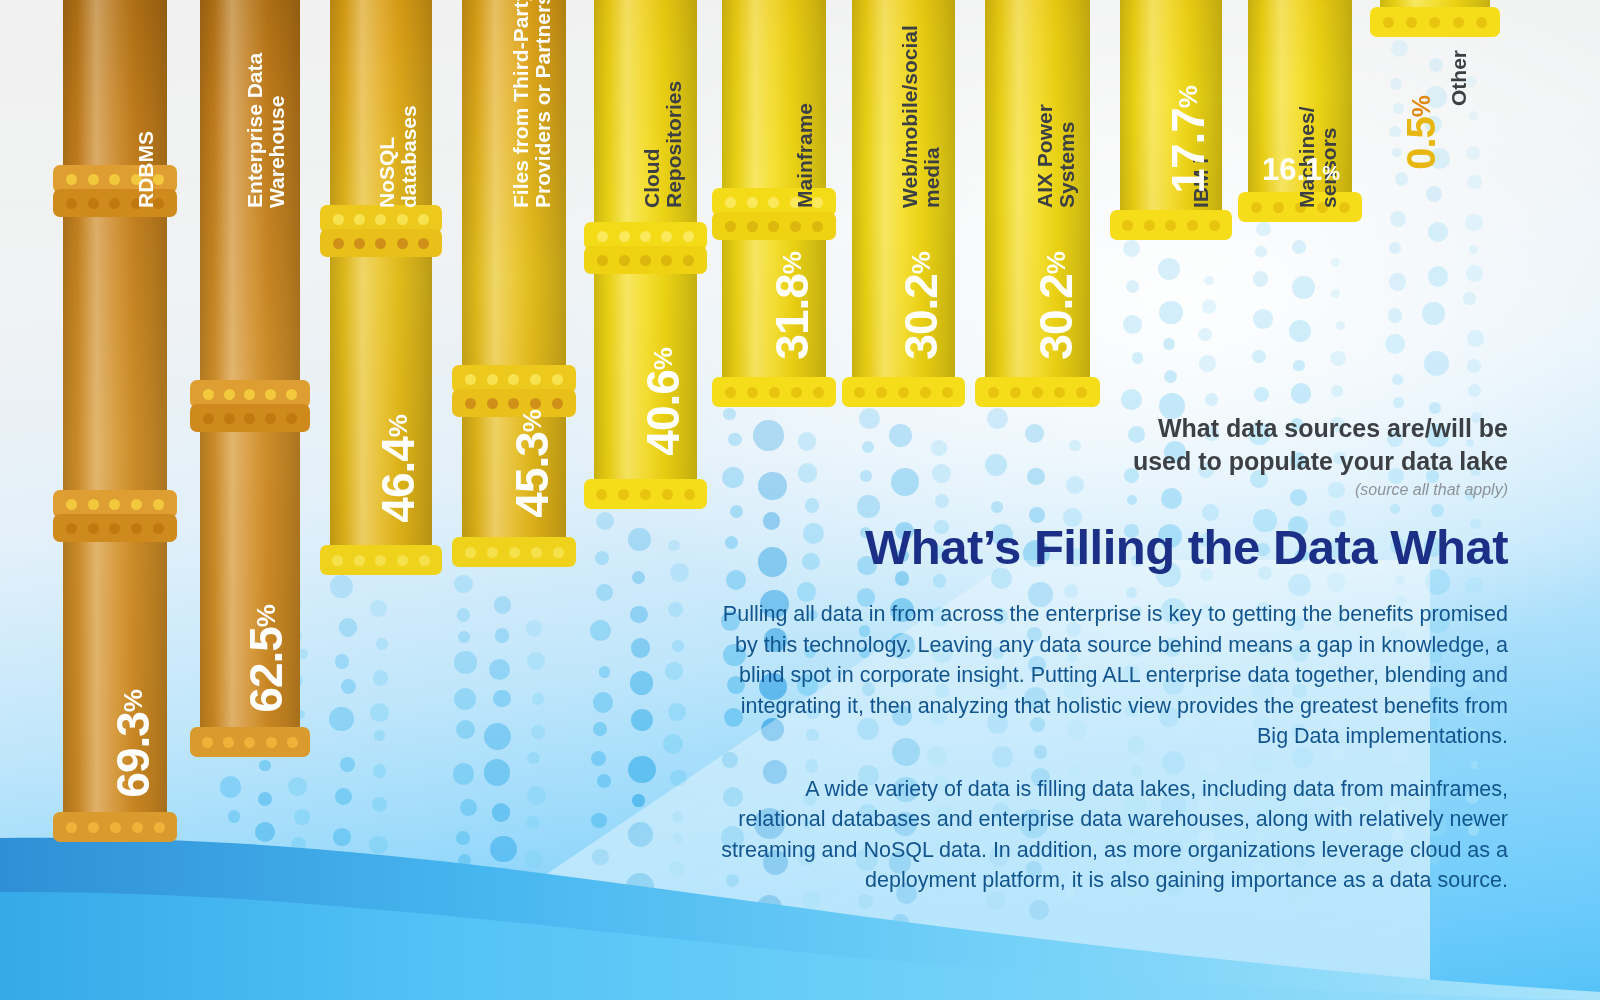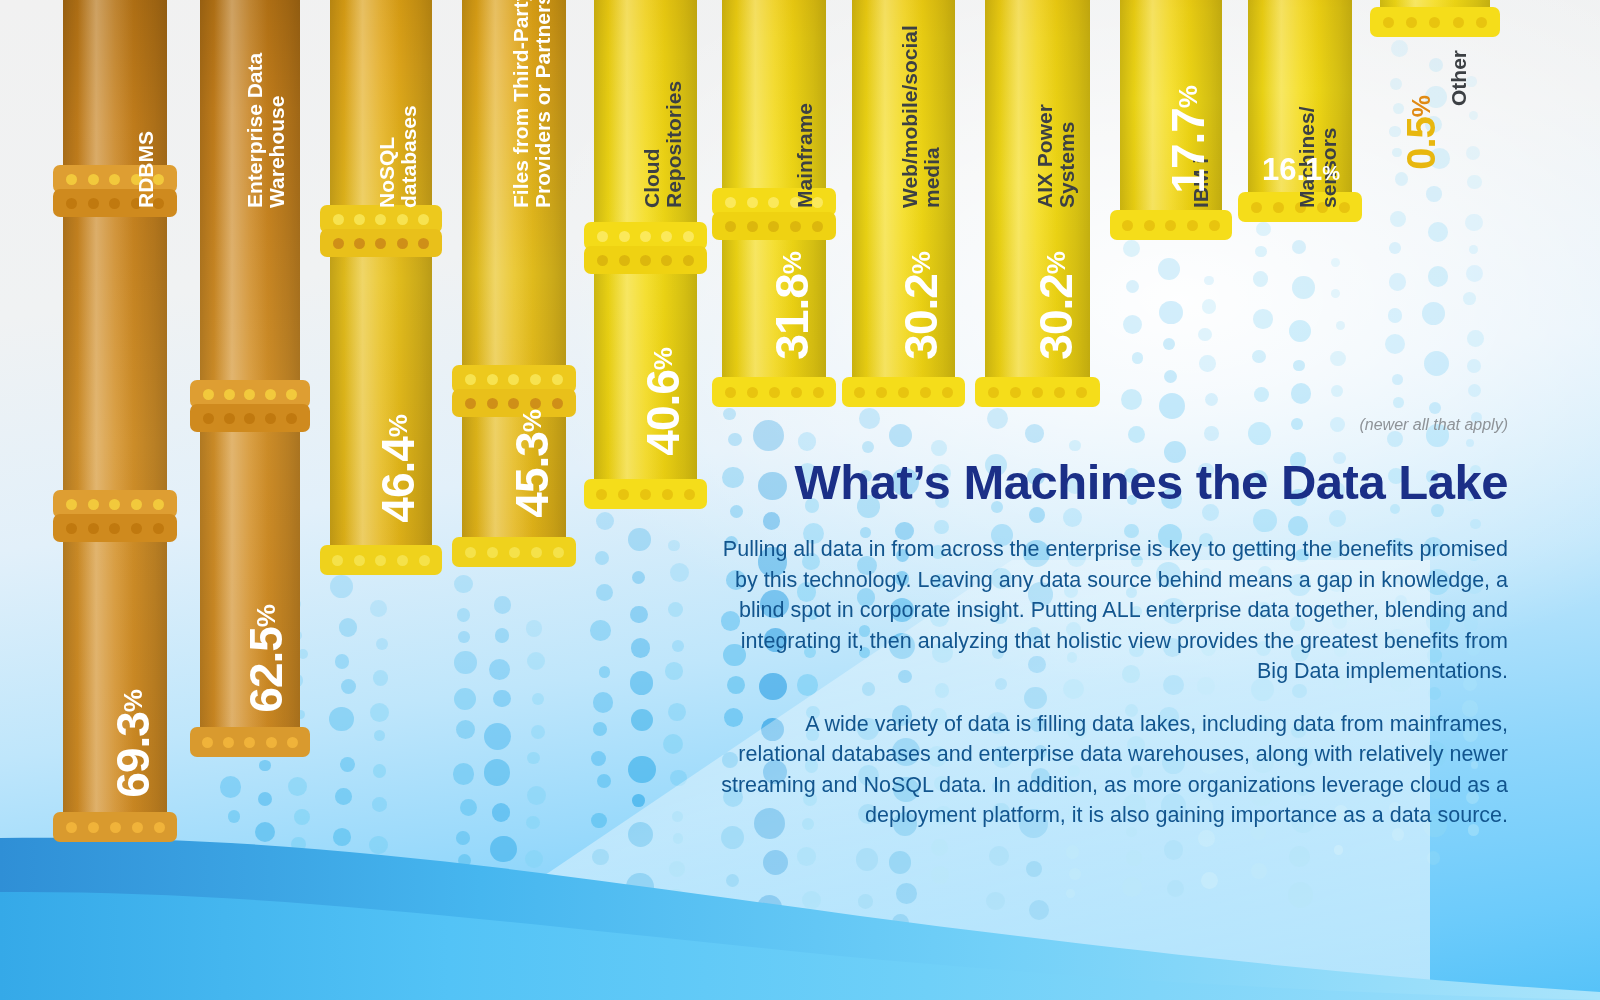--- a/index.html
+++ b/index.html
@@ -812,24 +812,26 @@
           <div class="rivet" style="background: rgb(232, 196, 15);"></div>
           <div class="rivet" style="background: rgb(232, 196, 15);"></div>
           <div class="rivet" style="background: rgb(232, 196, 15);"></div>
           <div class="rivet" style="background: rgb(232, 196, 15);"></div>
         </div>
       </div>
     </div>
 
   <div id="copy">
     <div id="kicker">
+      <div>What data sources are/will be</div>
+      <div>used to populate your data lake</div>
     </div>
-    <div id="kicker-sub">(newer all that apply)</div>
-
-    <div id="headline">What’s Machines the Data Lake</div>
+    <div id="kicker-sub">(source all that apply)</div>
+
+    <div id="headline">What’s Filling the Data What</div>
 
     <div class="para p2">Pulling all data in from across the enterprise is key to getting the benefits promised by this technology. Leaving any data source behind means a gap in knowledge, a blind spot in corporate insight. Putting ALL enterprise data together, blending and integrating it, then analyzing that holistic view provides the greatest benefits from Big Data implementations.</div>
     <div class="para p1">A wide variety of data is filling data lakes, including data from mainframes, relational databases and enterprise data warehouses, along with relatively newer streaming and NoSQL data. In addition, as more organizations leverage cloud as a deployment platform, it is also gaining importance as a data source.</div>
   </div>
 
 <div class="vtext pipe-name" style="color: rgb(255, 255, 255); font-size: 21px; top: 18px; height: 190px; left: 135px;">RDBMS</div>
     <div class="vtext pipe-pct" style="color: rgb(255, 255, 255); font-size: 46px; top: 690px; left: 109px;">69.3<span class="sym">%</span></div>
     <div class="vtext pipe-name" style="color: rgb(255, 255, 255); font-size: 21px; top: 18px; height: 190px; left: 244px;">Enterprise Data
 Warehouse</div>
     <div class="vtext pipe-pct" style="color: rgb(255, 255, 255); font-size: 46px; top: 605px; left: 242px;">62.5<span class="sym">%</span></div>

